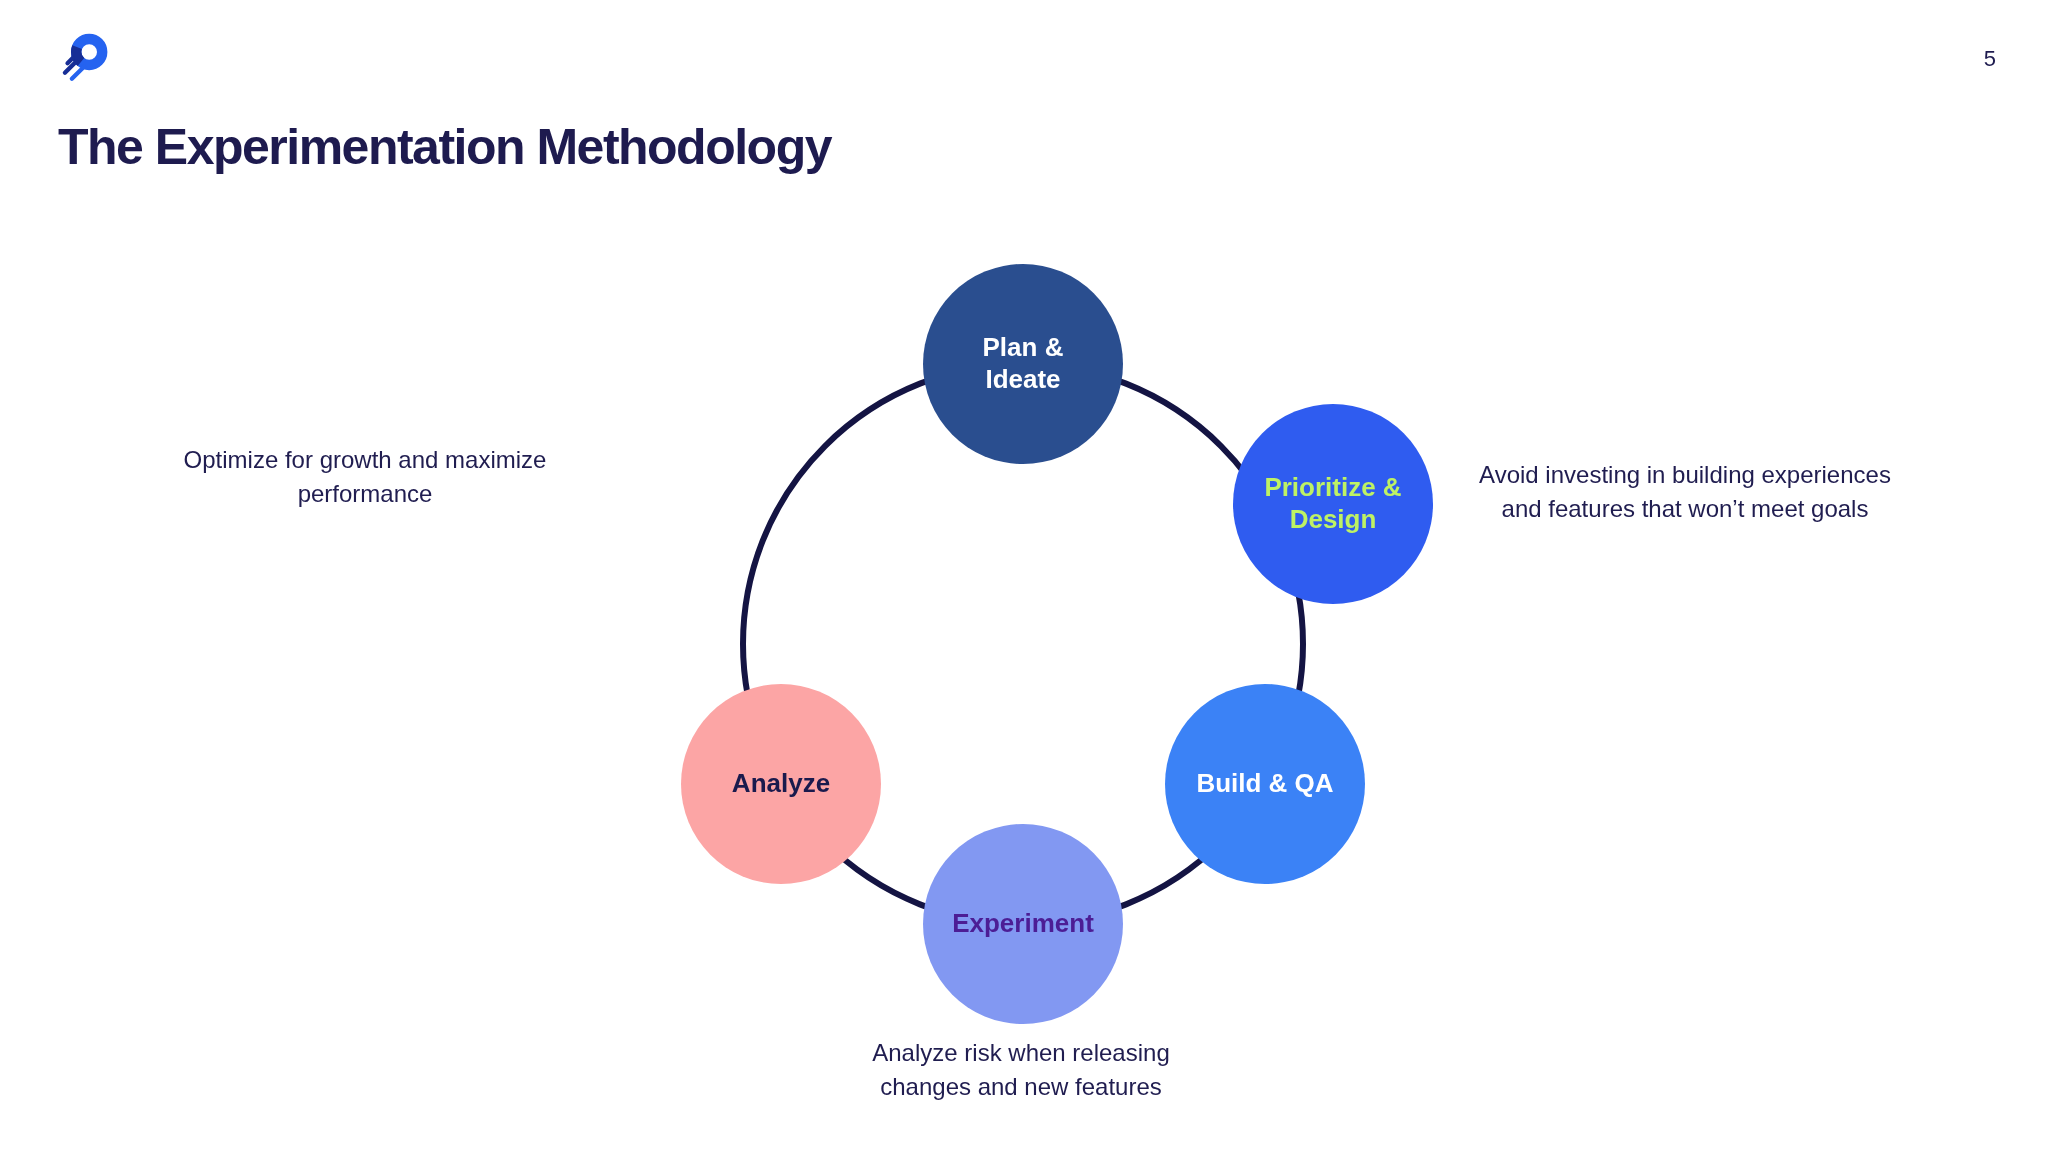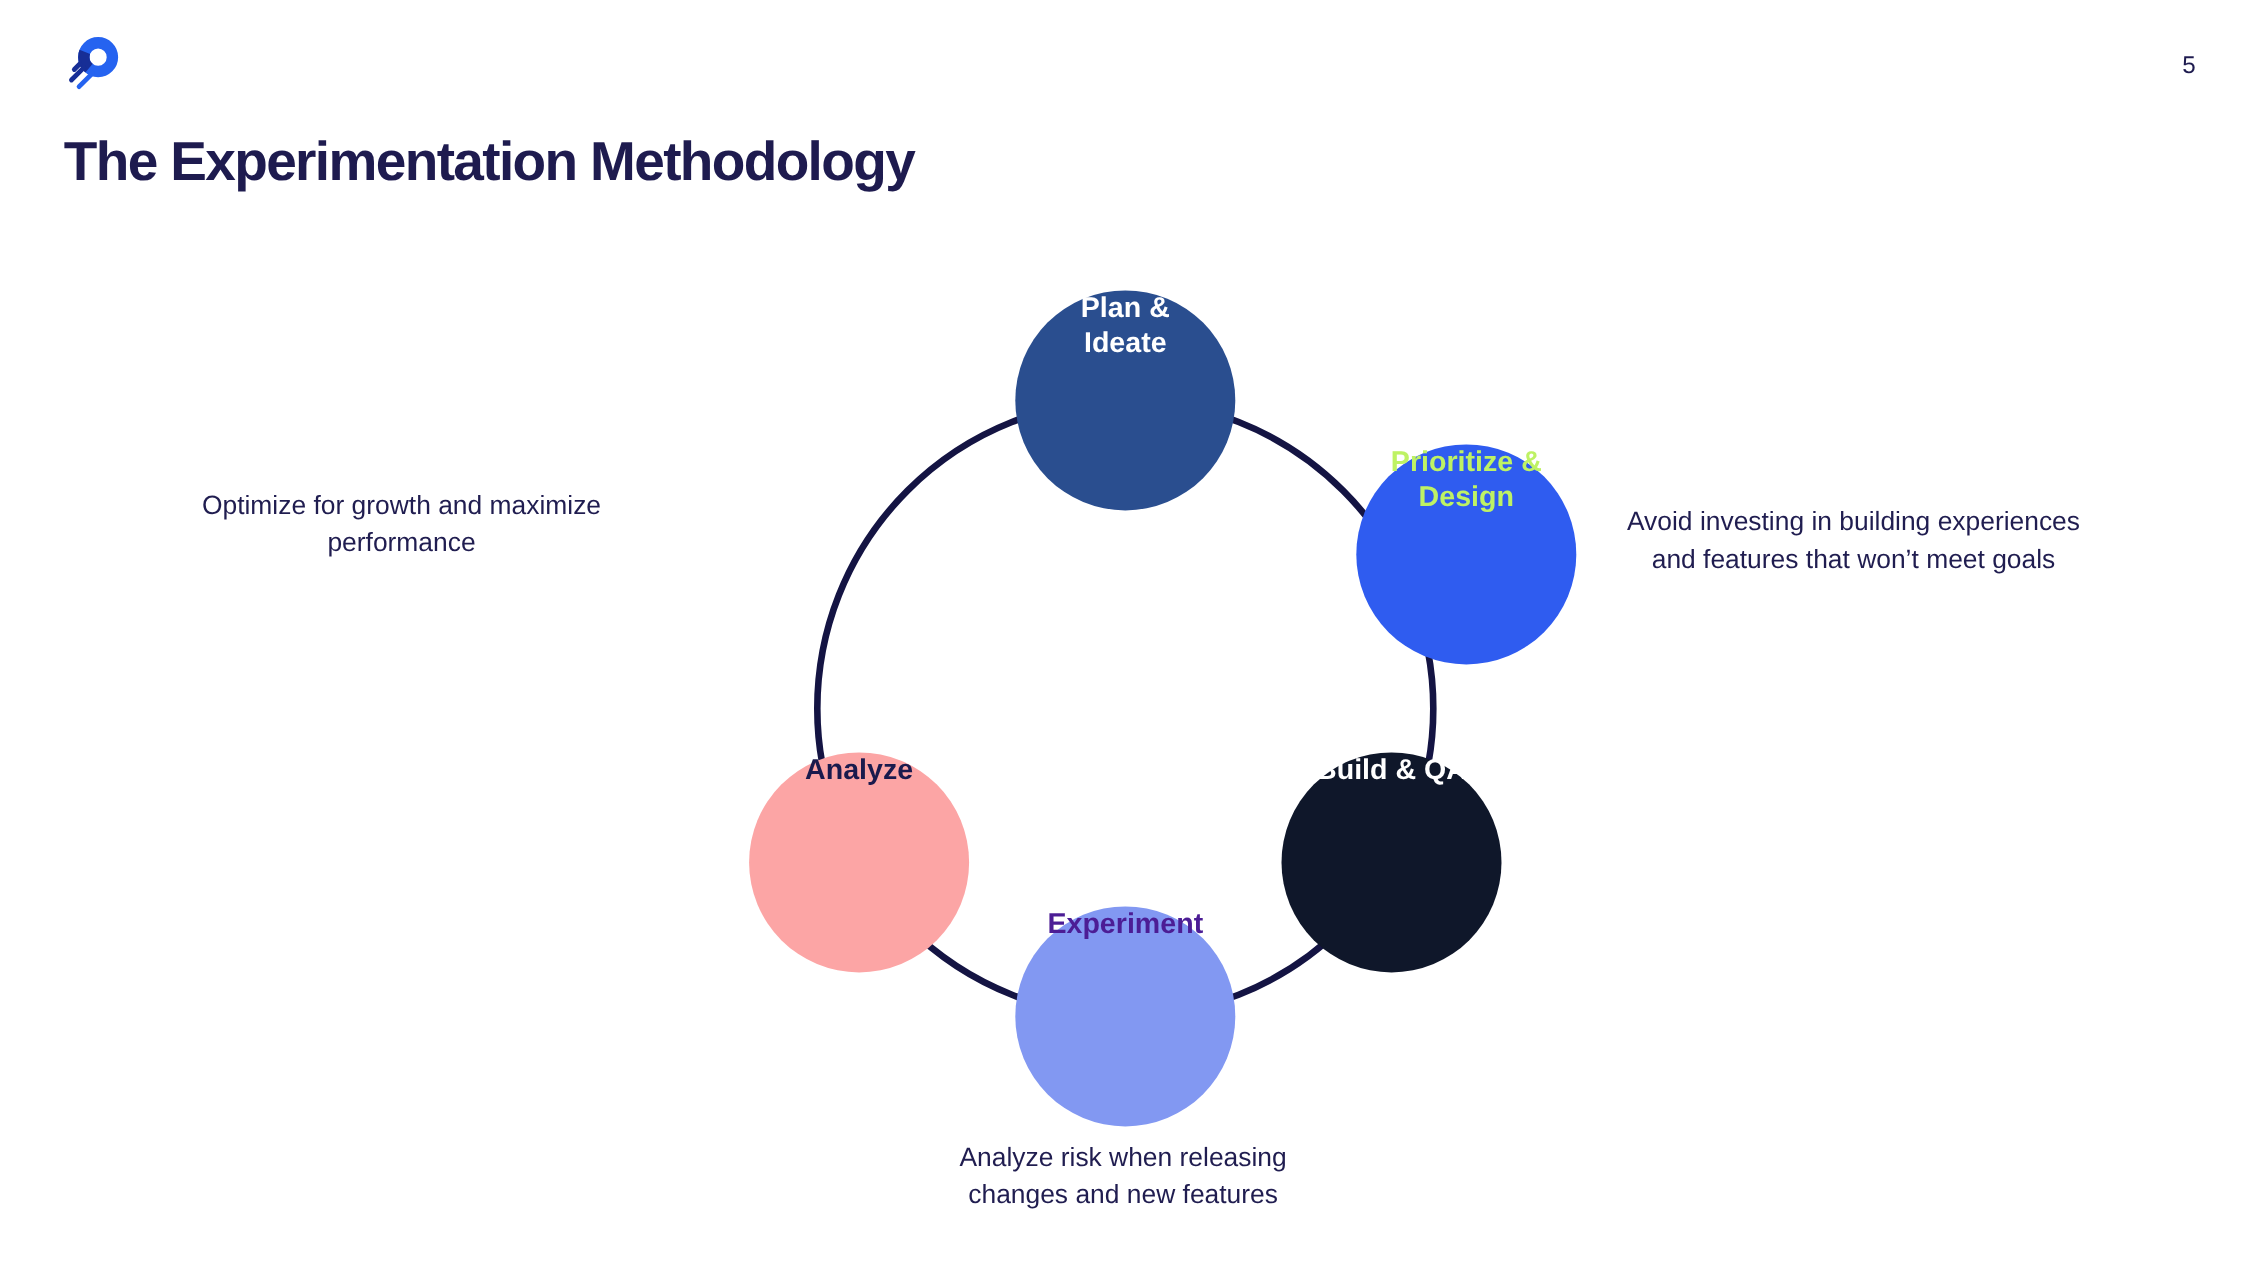--- a/index.html
+++ b/index.html
@@ -53,20 +53,21 @@
     position: absolute;
     left: 0;
     top: 0;
     width: 2048px;
     height: 1152px;
   }
   .step-circle {
     position: absolute;
     border-radius: 50%;
     display: flex;
+    align-items: center;
     justify-content: center;
     text-align: center;
     font-size: 26px;
     font-weight: 700;
     line-height: 1.22;
     white-space: pre-line;
   }
   .annotation {
     position: absolute;
     font-size: 24px;
@@ -119,21 +120,21 @@
     </svg>
 
     <div class="step-circle" style="left: 923px; top: 264px; width: 200px; height: 200px; background: rgb(42, 78, 143); color: rgb(255, 255, 255);">
       <span>Plan &amp;
 Ideate</span>
     </div>
     <div class="step-circle" style="left: 1233px; top: 404px; width: 200px; height: 200px; background: rgb(47, 92, 240); color: #bef264;">
       <span>Prioritize &amp;
 Design</span>
     </div>
-    <div class="step-circle" style="left: 1165px; top: 684px; width: 200px; height: 200px; background: #0f172a; color: rgb(255, 255, 255);">
+    <div class="step-circle" style="left: 1165px; top: 684px; width: 200px; height: 200px; background: #3b82f6; color: rgb(255, 255, 255);">
       <span>Build &amp; QA</span>
     </div>
     <div class="step-circle" style="left: 923px; top: 824px; width: 200px; height: 200px; background: rgb(130, 152, 242); color: #4c1d95;">
       <span>Experiment</span>
     </div>
     <div class="step-circle" style="left: 681px; top: 684px; width: 200px; height: 200px; background: #fca5a5; color: rgb(26, 26, 77);">
       <span>Analyze</span>
     </div>
 
     <div class="annotation annotation-left">Optimize for growth and maximize

